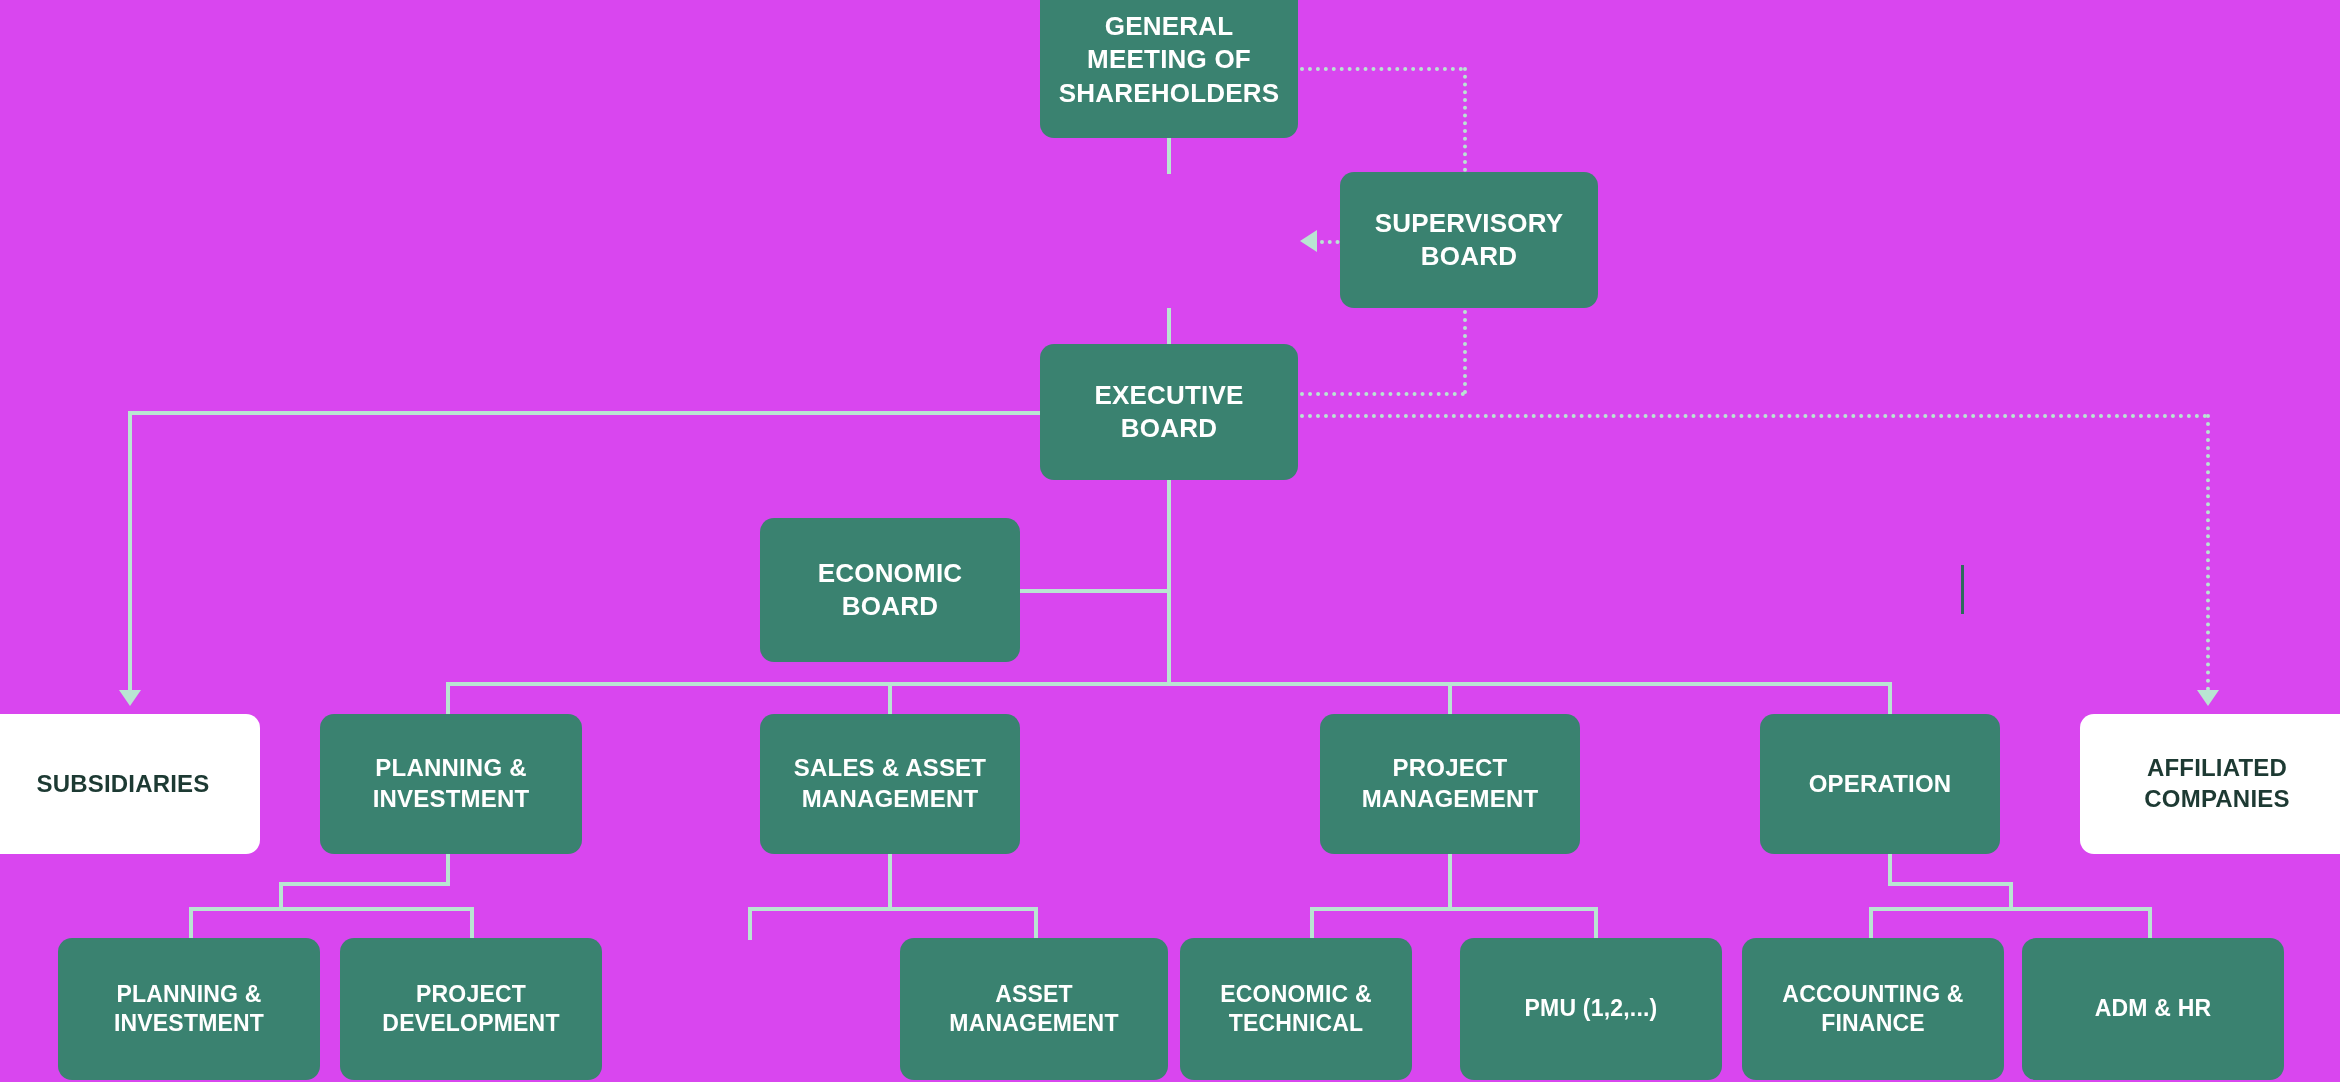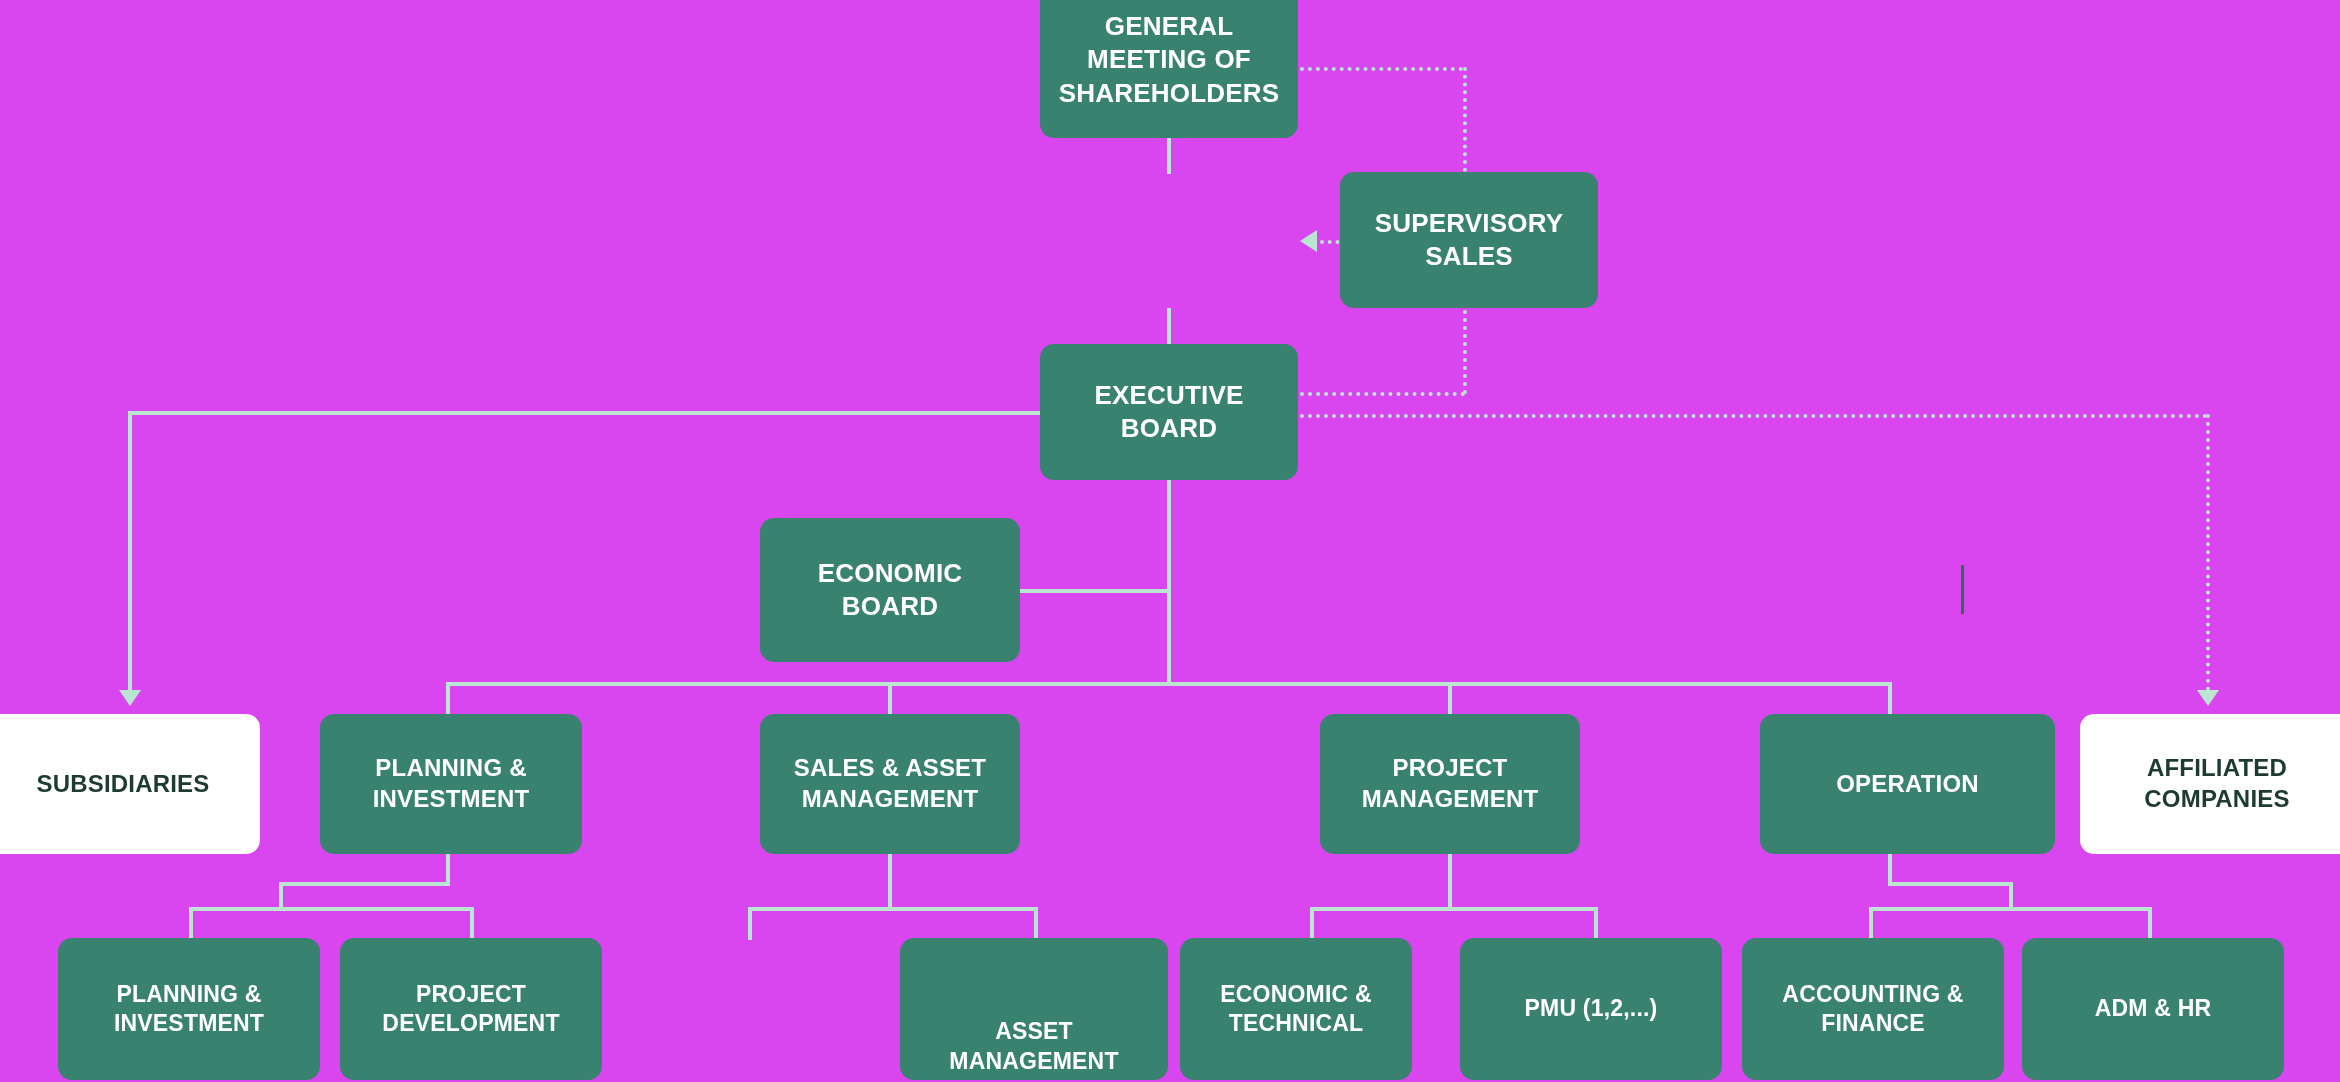--- a/index.html
+++ b/index.html
@@ -144,21 +144,21 @@
   <div class="arrow arrow-down" style="left:2197px; top:690px;"></div>
 
   <div class="node green f26" style="left:1040px; top:-18px; width:258px; height:156px;">
     <span class="lbl">GENERAL
 MEETING OF
 SHAREHOLDERS</span>
   </div>
 
   <div class="node green f26" style="left:1340px; top:172px; width:258px; height:136px;">
     <span class="lbl">SUPERVISORY
-SALES</span>
+BOARD</span>
   </div>
 
   <div class="node green f26" style="left:1040px; top:344px; width:258px; height:136px;">
     <span class="lbl">EXECUTIVE
 BOARD</span>
   </div>
 
   <div class="node green f26" style="left:760px; top:518px; width:260px; height:144px;">
     <span class="lbl">ECONOMIC
 BOARD</span>
@@ -172,37 +172,37 @@
 INVESTMENT</span>
   </div>
   <div class="node green f24" style="left:760px; top:714px; width:260px; height:140px;">
     <span class="lbl">SALES &amp; ASSET
 MANAGEMENT</span>
   </div>
   <div class="node green f24" style="left:1320px; top:714px; width:260px; height:140px;">
     <span class="lbl">PROJECT
 MANAGEMENT</span>
   </div>
-  <div class="node green f24" style="left:1760px; top:714px; width:295px; height:140px;">
+  <div class="node green f24" style="left:1760px; top:714px; width:240px; height:140px;">
     <span class="lbl">OPERATION</span>
   </div>
   <div class="node white f24" style="left:2080px; top:714px; width:274px; height:140px;">
     <span class="lbl">AFFILIATED
 COMPANIES</span>
   </div>
 
   <div class="node green f23" style="left:58px; top:938px; width:262px; height:142px;">
     <span class="lbl">PLANNING &amp;
 INVESTMENT</span>
   </div>
   <div class="node green f23" style="left:340px; top:938px; width:262px; height:142px;">
     <span class="lbl">PROJECT
 DEVELOPMENT</span>
   </div>
-  <div class="node green f23" style="left:900px; top:938px; width:268px; height:142px;align-items:flex-end;">
+  <div class="node green f23" style="left:900px; top:938px; width:268px; height:142px;">
     <span class="lbl">ASSET
 MANAGEMENT</span>
   </div>
   <div class="node green f23" style="left:1180px; top:938px; width:232px; height:142px;">
     <span class="lbl">ECONOMIC &amp;
 TECHNICAL</span>
   </div>
   <div class="node green f23" style="left:1460px; top:938px; width:262px; height:142px;text-align:right;">
     <span class="lbl">PMU (1,2,...)</span>
   </div>

